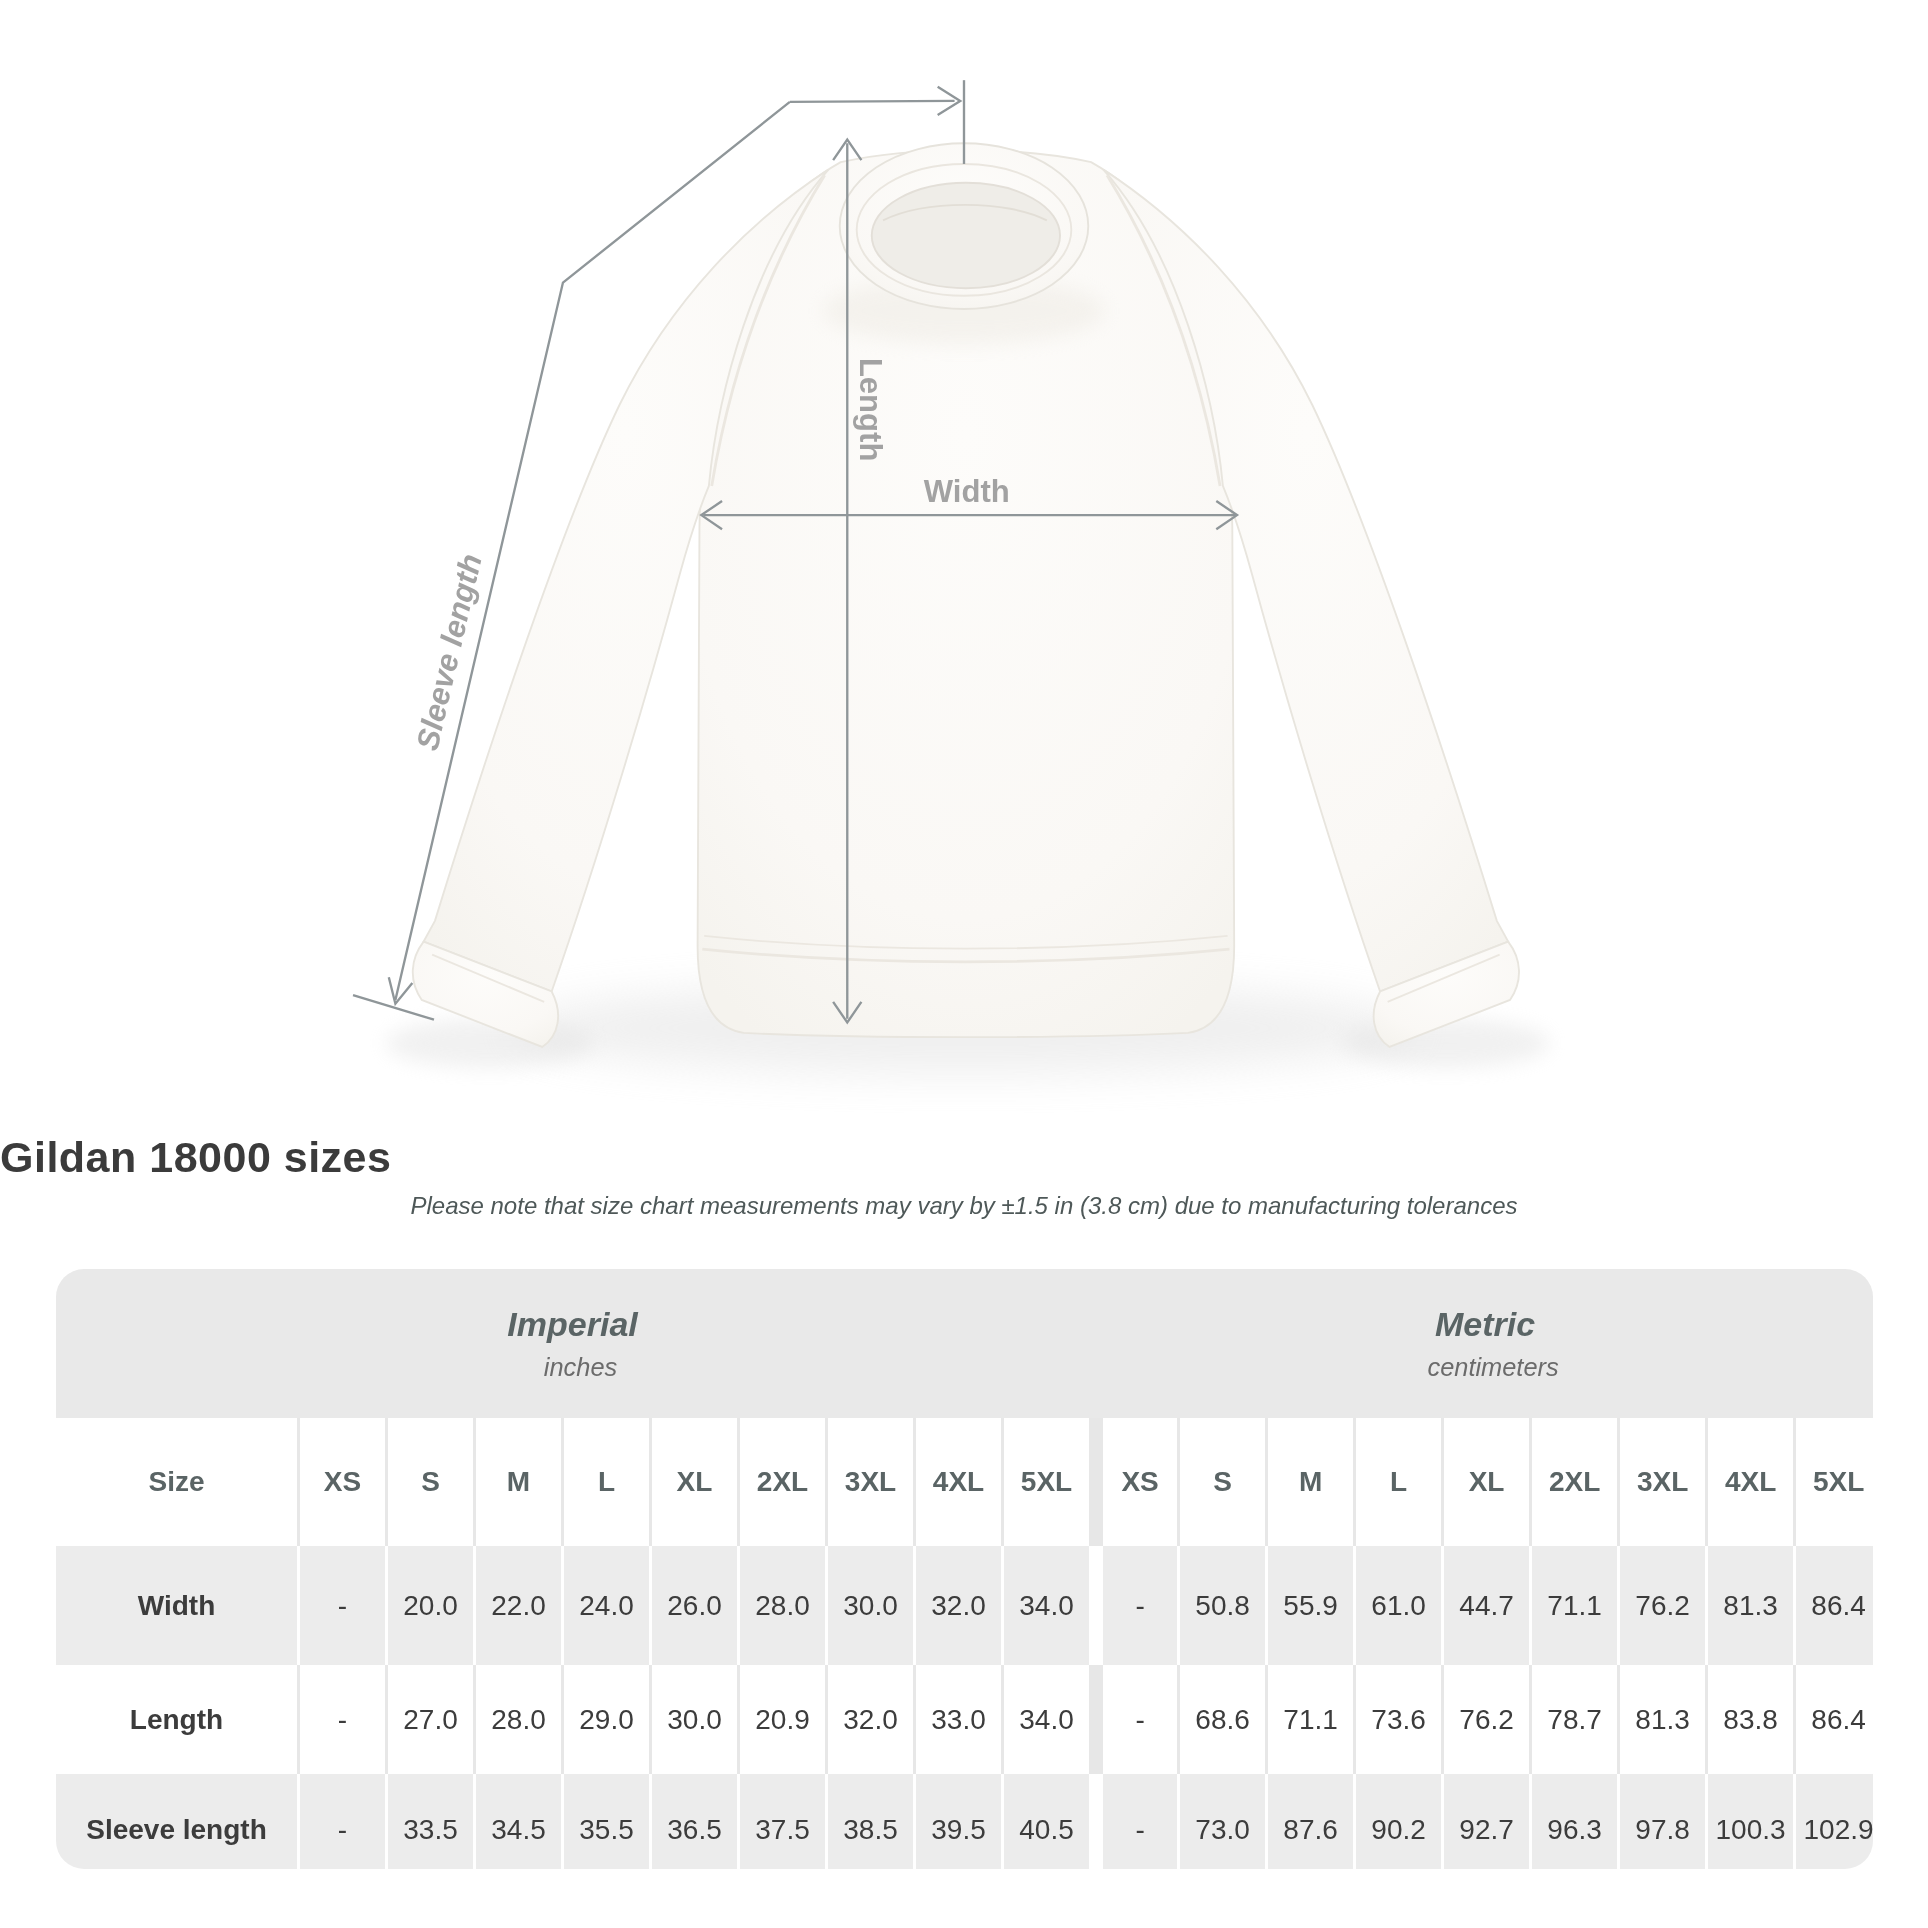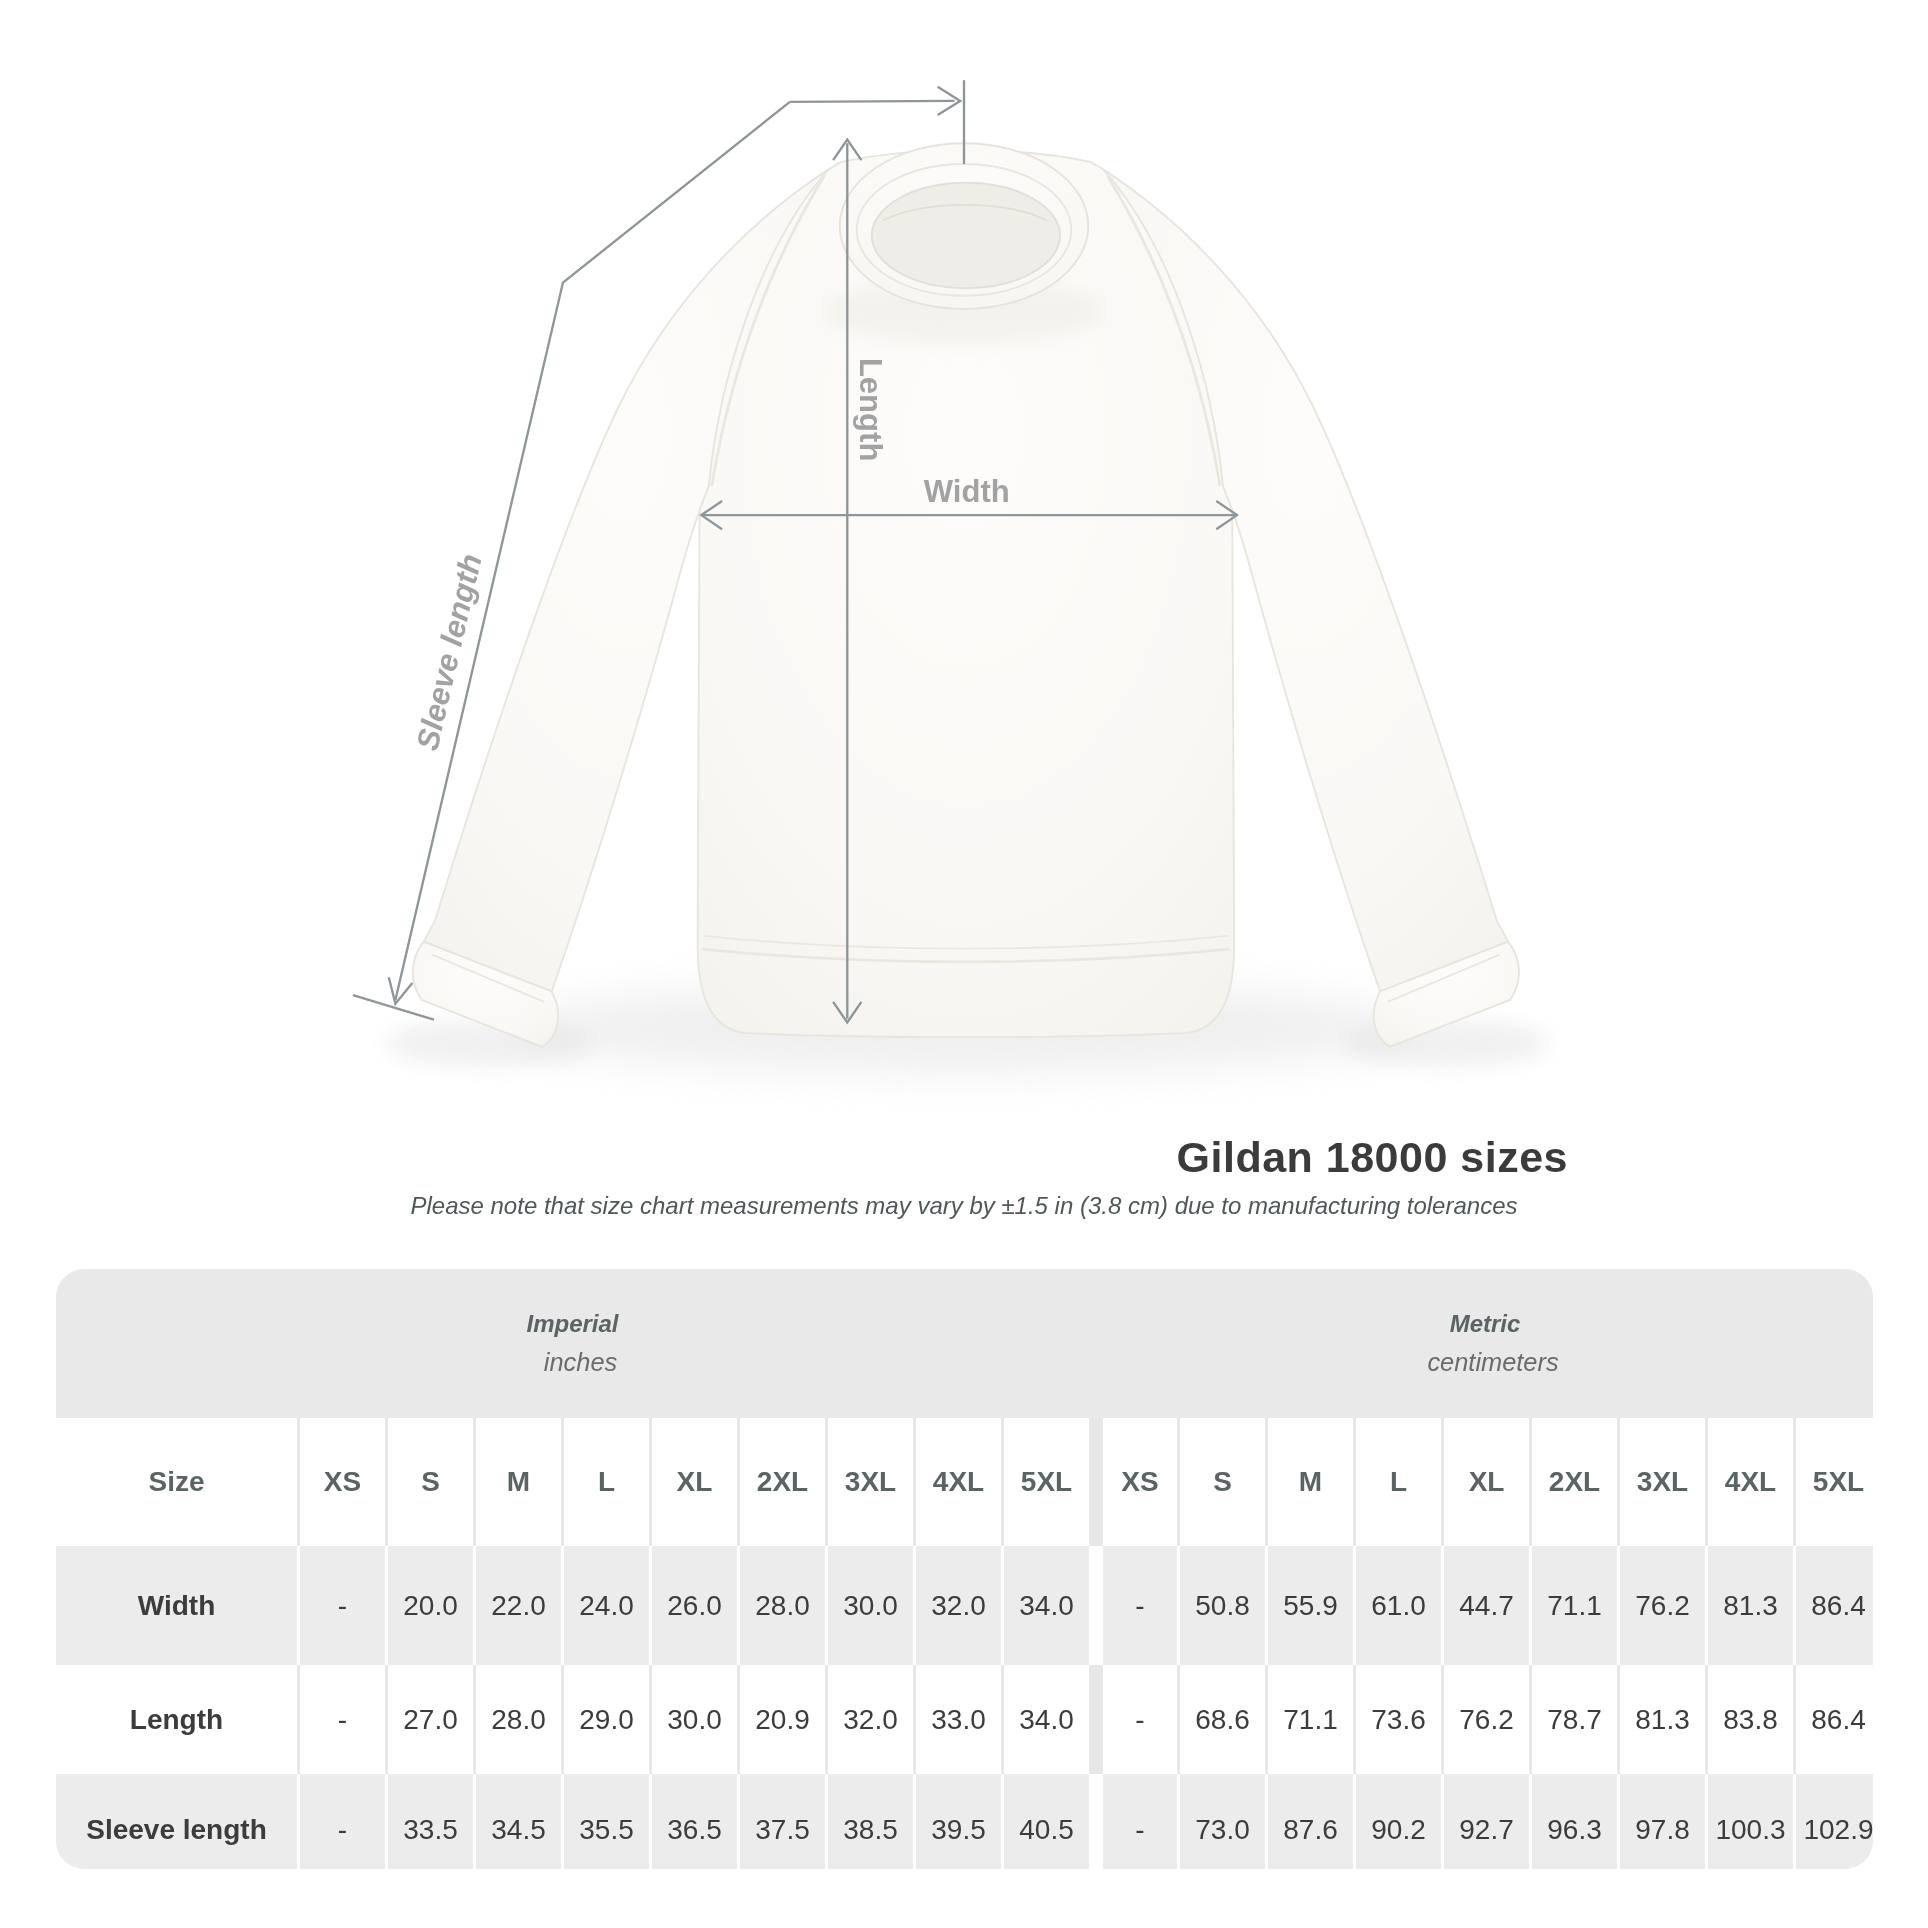--- a/index.html
+++ b/index.html
@@ -3,34 +3,34 @@
 <meta charset="utf-8">
 <style>
   html,body{margin:0;padding:0;width:1928px;height:1928px;background:#ffffff;overflow:hidden;
     font-family:"Liberation Sans", sans-serif;}
   .page{position:relative;width:1928px;height:1928px;background:#fff;}
 
   
   .diagram{position:absolute;left:0;top:0;width:1928px;height:1130px;}
 
   
-  .title{position:absolute;left:0;top:1133px;width:1568px;text-align:right;
+  .title{position:absolute;left:0;top:1133px;width:1568px;text-align:left;
     font-size:43px;font-weight:bold;color:var(--title-text,#3b3b3b);letter-spacing:0.5px;}
   .subtitle{position:absolute;left:0;top:1192px;width:1928px;text-align:center;
     font-size:24px;font-style:italic;color:var(--subtitle-text,#4e5858);}
 
   
   .table-wrap{position:absolute;left:56px;top:1269px;width:1817px;height:600px;
     border-radius:28px;overflow:hidden;background:#fff;}
   table.chart{border-collapse:separate;border-spacing:0;table-layout:fixed;
     width:1817px;height:600px;}
   table.chart td{text-align:center;vertical-align:middle;padding:0;
     font-size:28px;color:var(--value-text,#3c3c3c);}
   tr.band-row td{background:var(--band-bg,#e9e9e9);height:149px;}
-  .unit-name{font-size:24px;font-weight:bold;font-style:italic;color:var(--header-text,#5a6465);}
+  .unit-name{font-size:34px;font-weight:bold;font-style:italic;color:var(--header-text,#5a6465);}
   .unit-sub{font-size:25.4px;font-style:italic;color:#6b6b6b;margin-top:9.4px;padding-left:16px;}
   tr.head-row td{height:128px;font-weight:bold;color:var(--header-text,#5a6465);}
   tr.r-width td{height:119px;}
   tr.r-length td{height:109px;}
   tr.r-sleeve td{height:112px;}
   tr.w td{background:#ffffff;border-left:3.8px solid #e7e7e7;}
   tr.g td{background:var(--row-alt-bg,#ececec);border-left:3.8px solid #ffffff;}
   td.lbl{border-left:none !important;font-weight:bold;color:var(--header-text,#5a6465);font-size:29px;}
   tr.band-row td{border-left:none !important;}
   td.grp{border-left-width:14px !important;}

